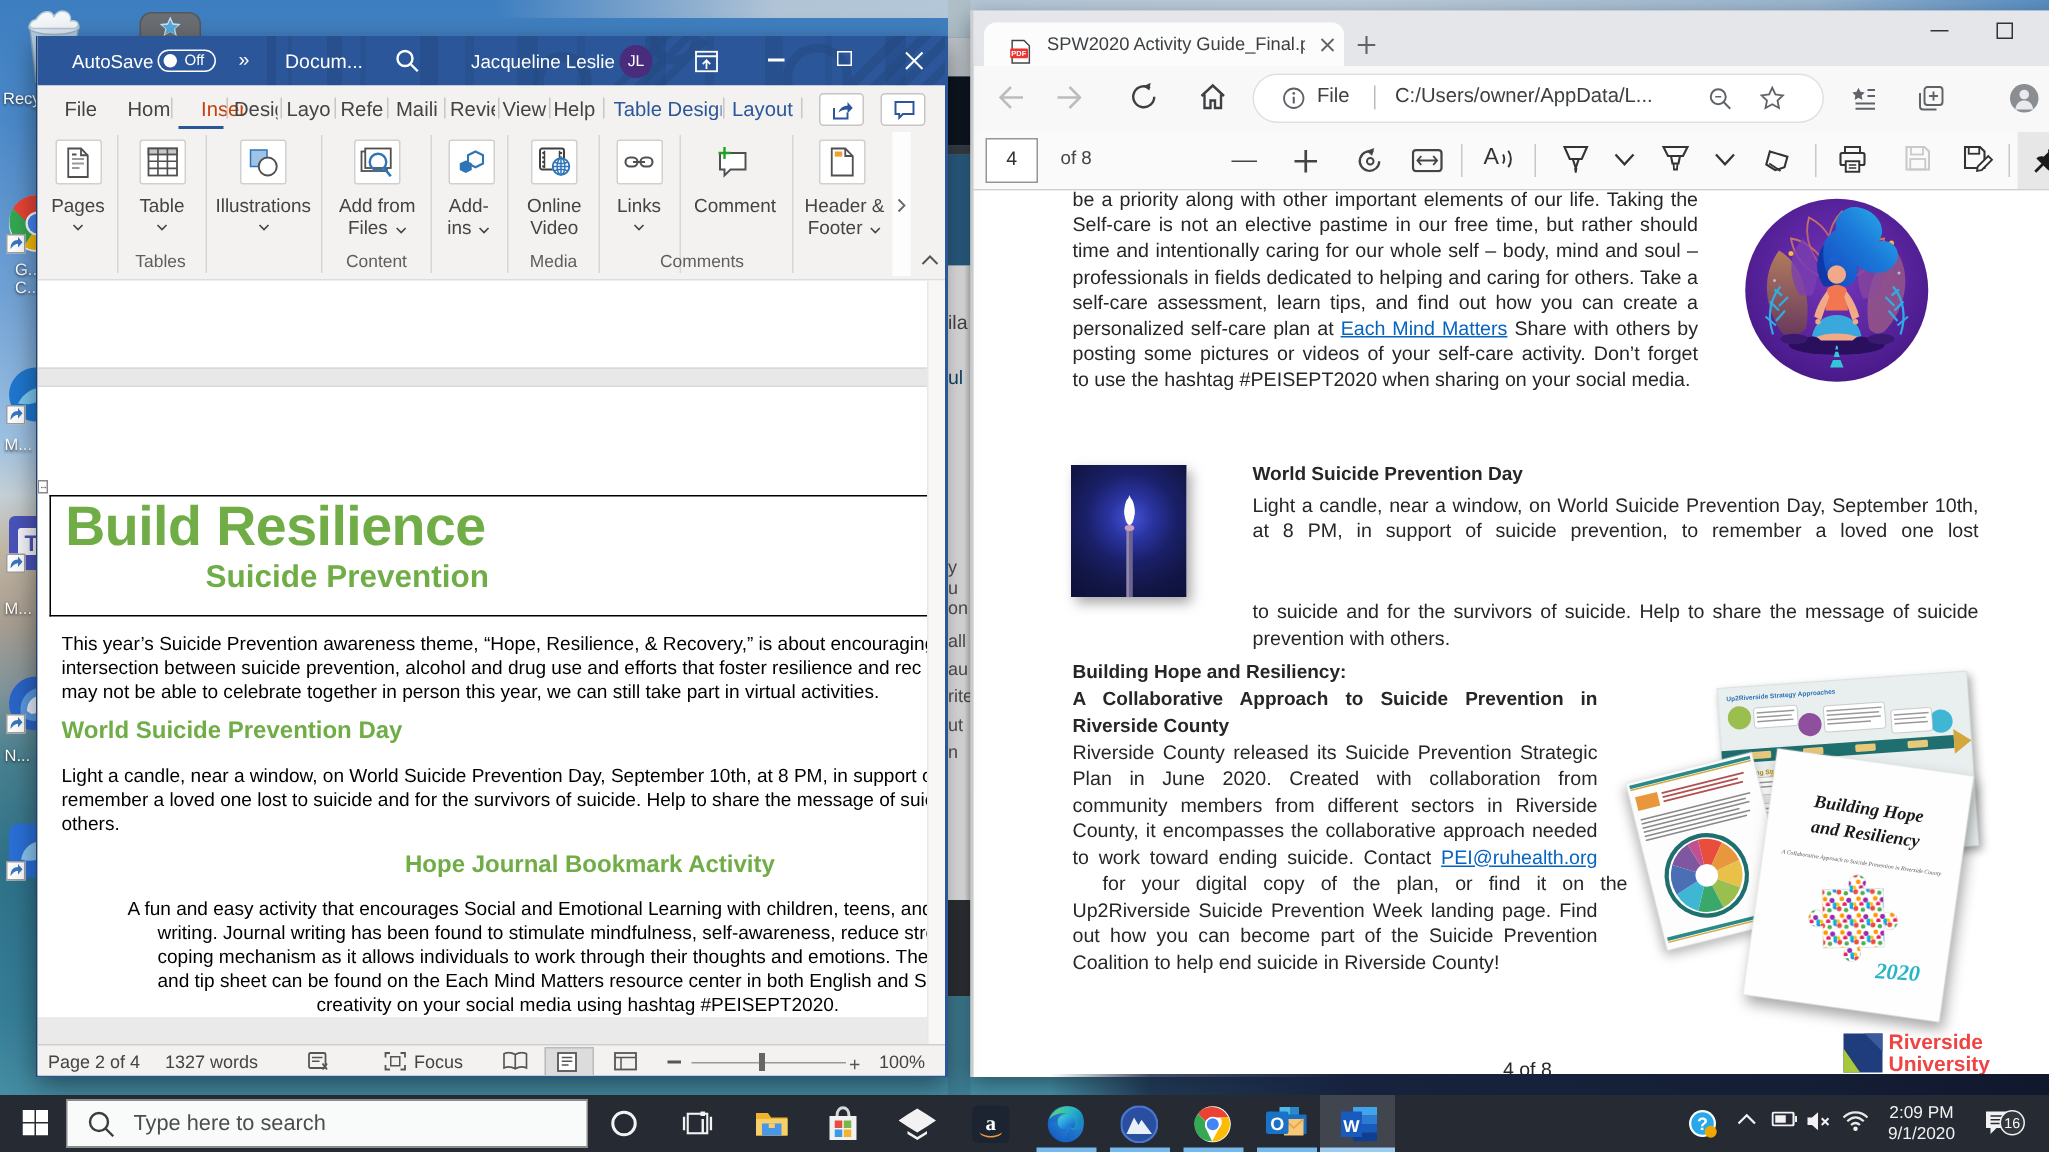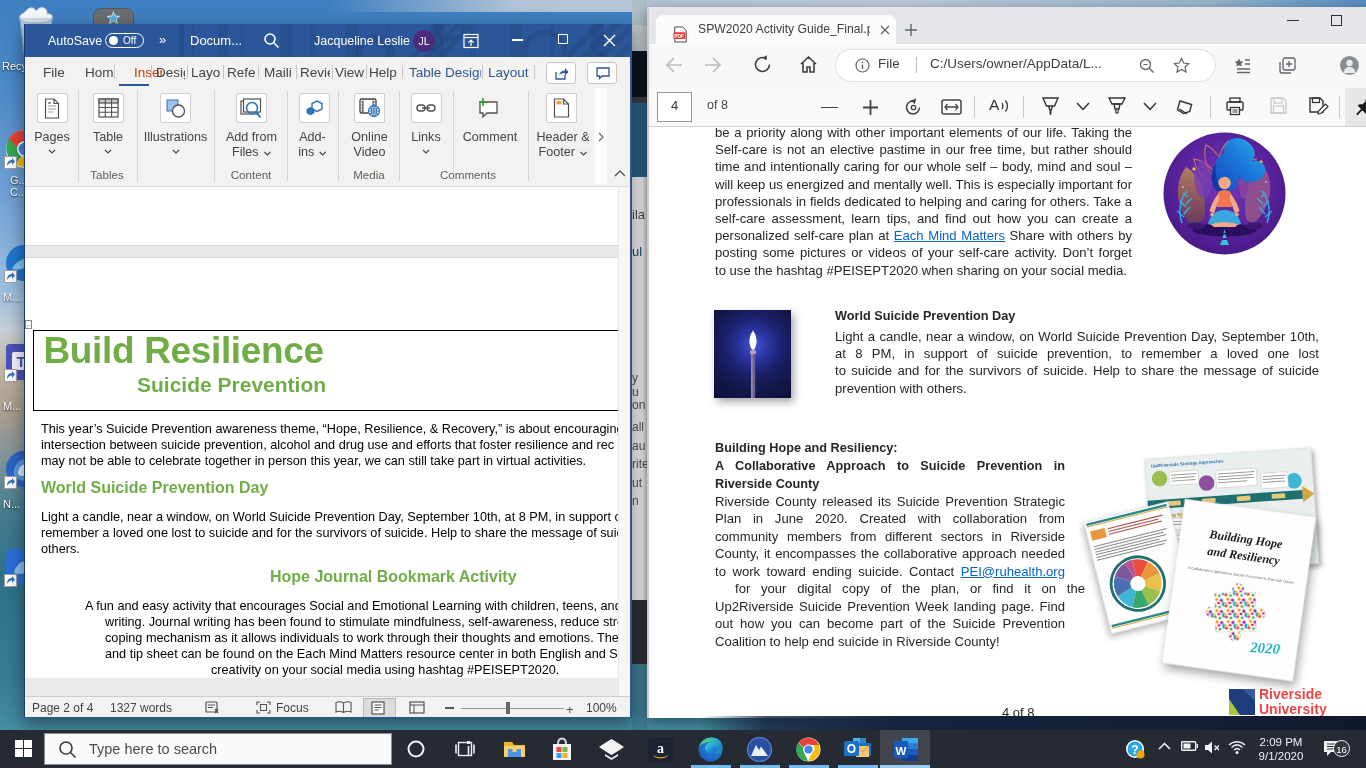--- a/index.html
+++ b/index.html
@@ -275,21 +275,20 @@
       <svg class="abs" style="left:705px;top:9px;" width="20" height="20" viewBox="0 0 20 20">
           <path d="M12.5 1.5 L18.5 7.5 L17 9 L16 8.7 L12.8 11.9 C13.4 13.6 13 15.4 11.7 16.7 L8.3 13.3 L3.5 18.2 L2.2 16.9 L7 12 L3.6 8.6 C4.9 7.3 6.7 6.9 8.4 7.5 L11.6 4.3 L11.3 3.2 Z" fill="#1b1b1b"></path>
         </svg>
     </div>
     <div id="econtent">
 
       <div class="abs" style="left:66px;top:-3px;width:417px;line-height:17.2px;">
         <div class="pline pjust" style="position:relative;width:417px;">be a priority along with other important elements of our life. Taking the</div>
         <div class="pline pjust" style="position:relative;width:417px;">Self-care is not an elective pastime in our free time, but rather should</div>
         <div class="pline pjust" style="position:relative;width:417px;">time and intentionally caring for our whole self – body, mind and soul –</div>
-        <div class="pline pjust" style="position:relative;width:417px;">will keep us energized and mentally well. This is especially important for</div>
         <div class="pline pjust" style="position:relative;width:417px;">professionals in fields dedicated to helping and caring for others. Take a</div>
         <div class="pline pjust" style="position:relative;width:417px;">self-care assessment, learn tips, and find out how you can create a</div>
         <div class="pline pjust" style="position:relative;width:417px;">personalized self-care plan at <span style="color:#0563c1;text-decoration:underline;">Each Mind Matters</span> Share with others by</div>
         <div class="pline pjust" style="position:relative;width:417px;">posting some pictures or videos of your self-care activity. Don’t forget</div>
         <div class="pline" style="position:relative;">to use the hashtag #PEISEPT2020 when sharing on your social media.</div>
       </div>
 
       <svg class="abs" style="left:509px;top:0px;" width="133" height="133" viewBox="0 0 133 133">
         <defs>
           <radialGradient id="medbg" cx="50%" cy="42%" r="68%">
@@ -361,21 +360,21 @@
         <ellipse cx="39" cy="42" rx="3.2" ry="2" fill="#c9a0c0"></ellipse>
         <ellipse cx="39" cy="31" rx="3.4" ry="9" fill="#fff"></ellipse>
         <ellipse cx="39" cy="33" rx="1.6" ry="5" fill="#fffce0"></ellipse>
         <path d="M39 20 C41 25 42.5 28 42.5 32 A3.5 3.5 0 0 1 35.5 32 C35.5 28 37 25 39 20 Z" fill="#fff" opacity="0.9"></path>
       </svg>
 
       <div class="abs pline" style="left:186px;top:182px;font-weight:700;font-size:12.7px;">World Suicide Prevention Day</div>
       <div class="abs" style="left:186px;top:200.5px;width:484px;line-height:17.4px;">
         <div class="pline pjust" style="position:relative;width:484px;">Light a candle, near a window, on World Suicide Prevention Day, September 10th,</div>
         <div class="pline pjust" style="position:relative;width:484px;">at 8 PM, in support of suicide prevention, to remember a loved one lost</div>
-        <div class="pline pjust" style="position:relative;width:484px;">to suicide and for the survivors of suicide. Help to share the message of suicide</div>
+        <div class="pline pjust" style="position:relative;width:484px;margin-top:37px;">to suicide and for the survivors of suicide. Help to share the message of suicide</div>
         <div class="pline" style="position:relative;">prevention with others.</div>
       </div>
 
       <div class="abs" style="left:66px;top:313px;width:350px;line-height:17.8px;">
         <div class="pline" style="position:relative;font-weight:700;font-size:12.7px;">Building Hope and Resiliency:</div>
         <div class="pline pjust" style="position:relative;width:350px;font-weight:700;font-size:12.7px;">A Collaborative Approach to Suicide Prevention in</div>
         <div class="pline" style="position:relative;font-weight:700;font-size:12.7px;">Riverside County</div>
       </div>
       <div class="abs" style="left:66px;top:365.5px;width:350px;line-height:17.5px;">
         <div class="pline pjust" style="position:relative;width:350px;">Riverside County released its Suicide Prevention Strategic</div>

